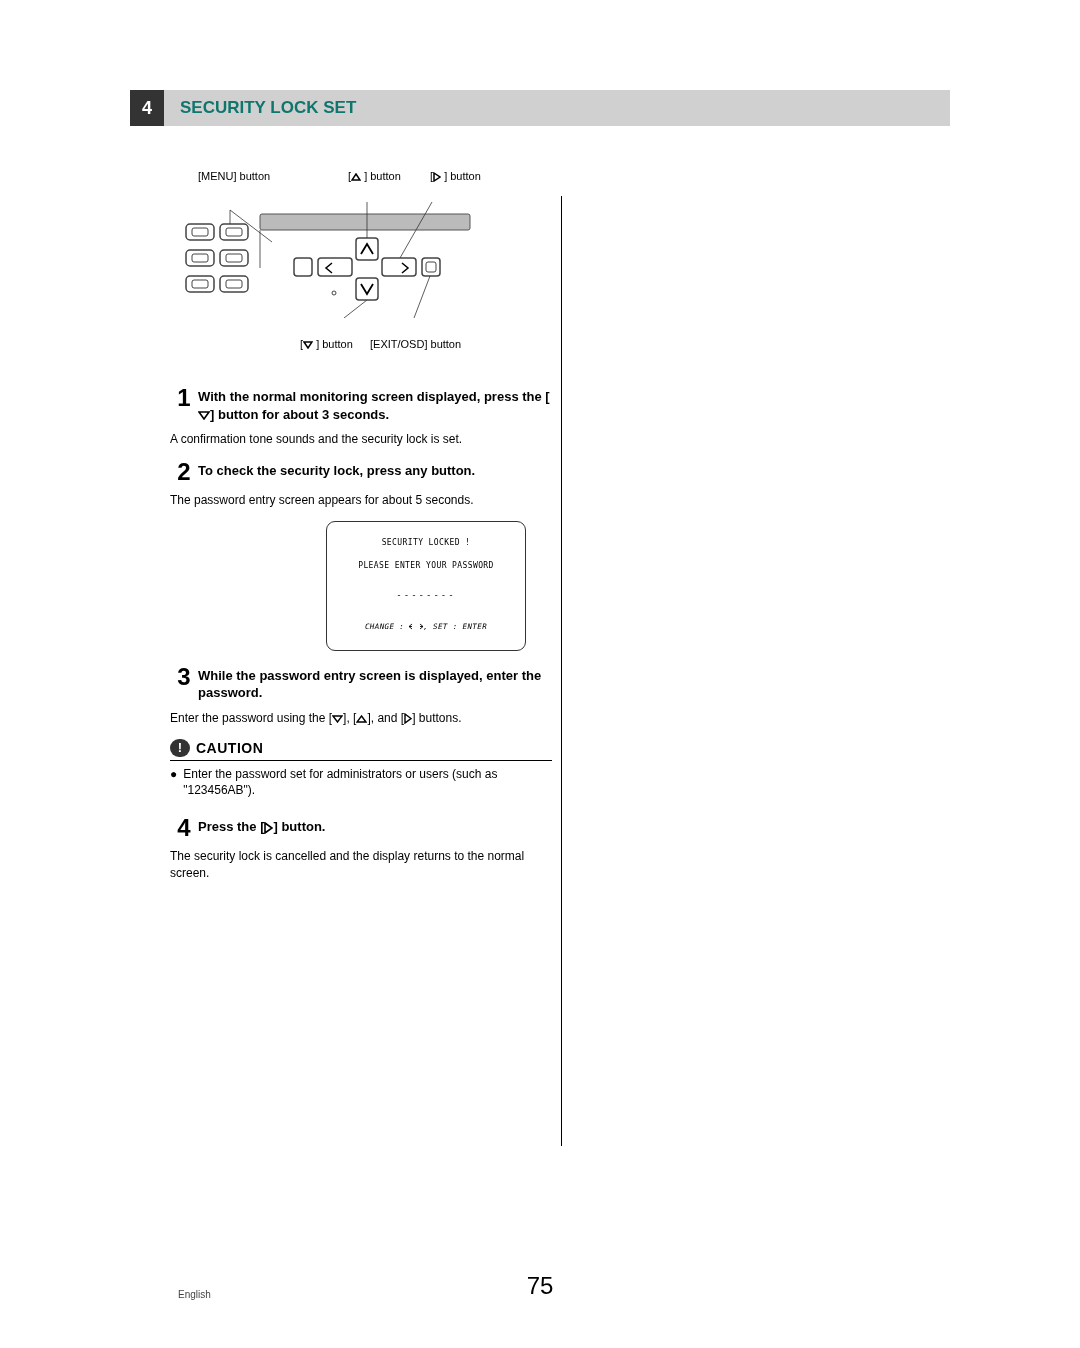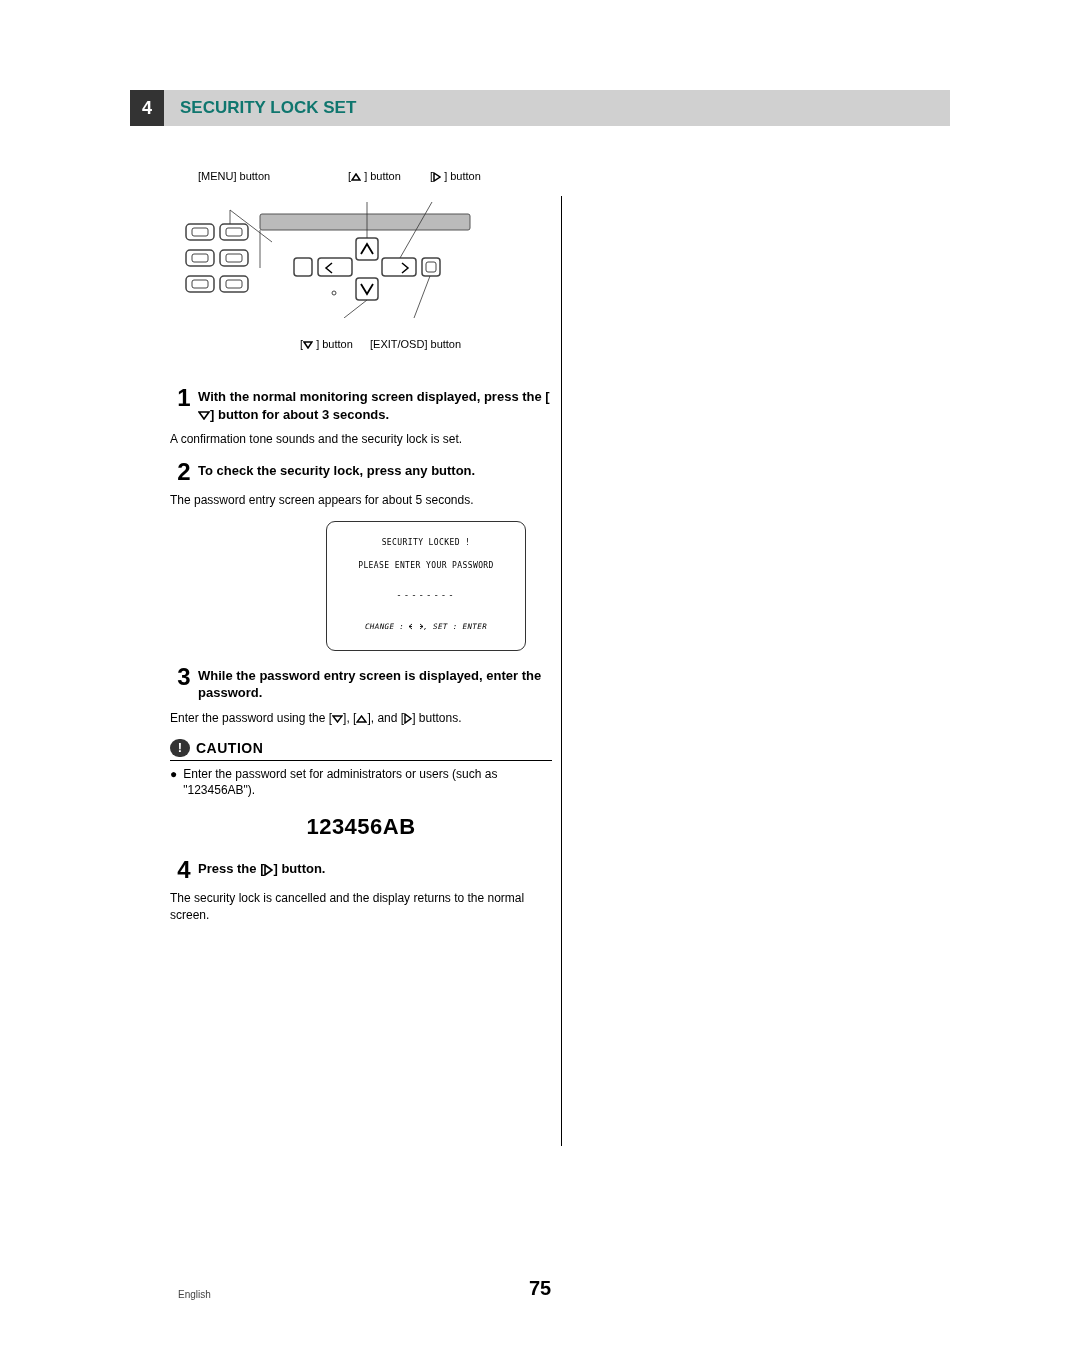--- a/index.html
+++ b/index.html
@@ -201,22 +201,22 @@
       right: 130px;
       display: flex;
       align-items: flex-end;
       padding-left: 48px;
     }
     .footer-lang {
       font-size: 10px;
       color: #444;
     }
     .footer-pagenum {
-      font-size: 20px;
-      font-weight: bold;
+      font-size: 24px;
+      font-weight: normal;
       position: absolute;
       left: 50%;
       transform: translateX(-50%);
     }
   </style>
 </head>
 <body>
 
 <div class="page">
 
@@ -330,21 +330,20 @@
       <div class="caution-head">
         <div class="caution-icon">!</div>
         <div class="caution-title">CAUTION</div>
       </div>
       <div class="caution-bullet">
         <span class="dot">●</span>
         <span>Enter the password set for administrators or users (such as "123456AB").</span>
       </div>
     </div>
 
-    <div class="password-example">123456AB</div>
 
     <div class="step" style="margin-top:18px;">
       <div class="step-num">4</div>
       <div class="step-text">
         <span>Press the [</span><svg width="9" height="12" style="vertical-align:middle">
             <path d="M1 1 L8 6 L1 11 Z" fill="none" stroke="#000" stroke-width="1.6"></path>
           </svg><span>] button.</span>
       </div>
     </div>
     <div class="body-text">The security lock is cancelled and the display returns to the normal screen.</div>

